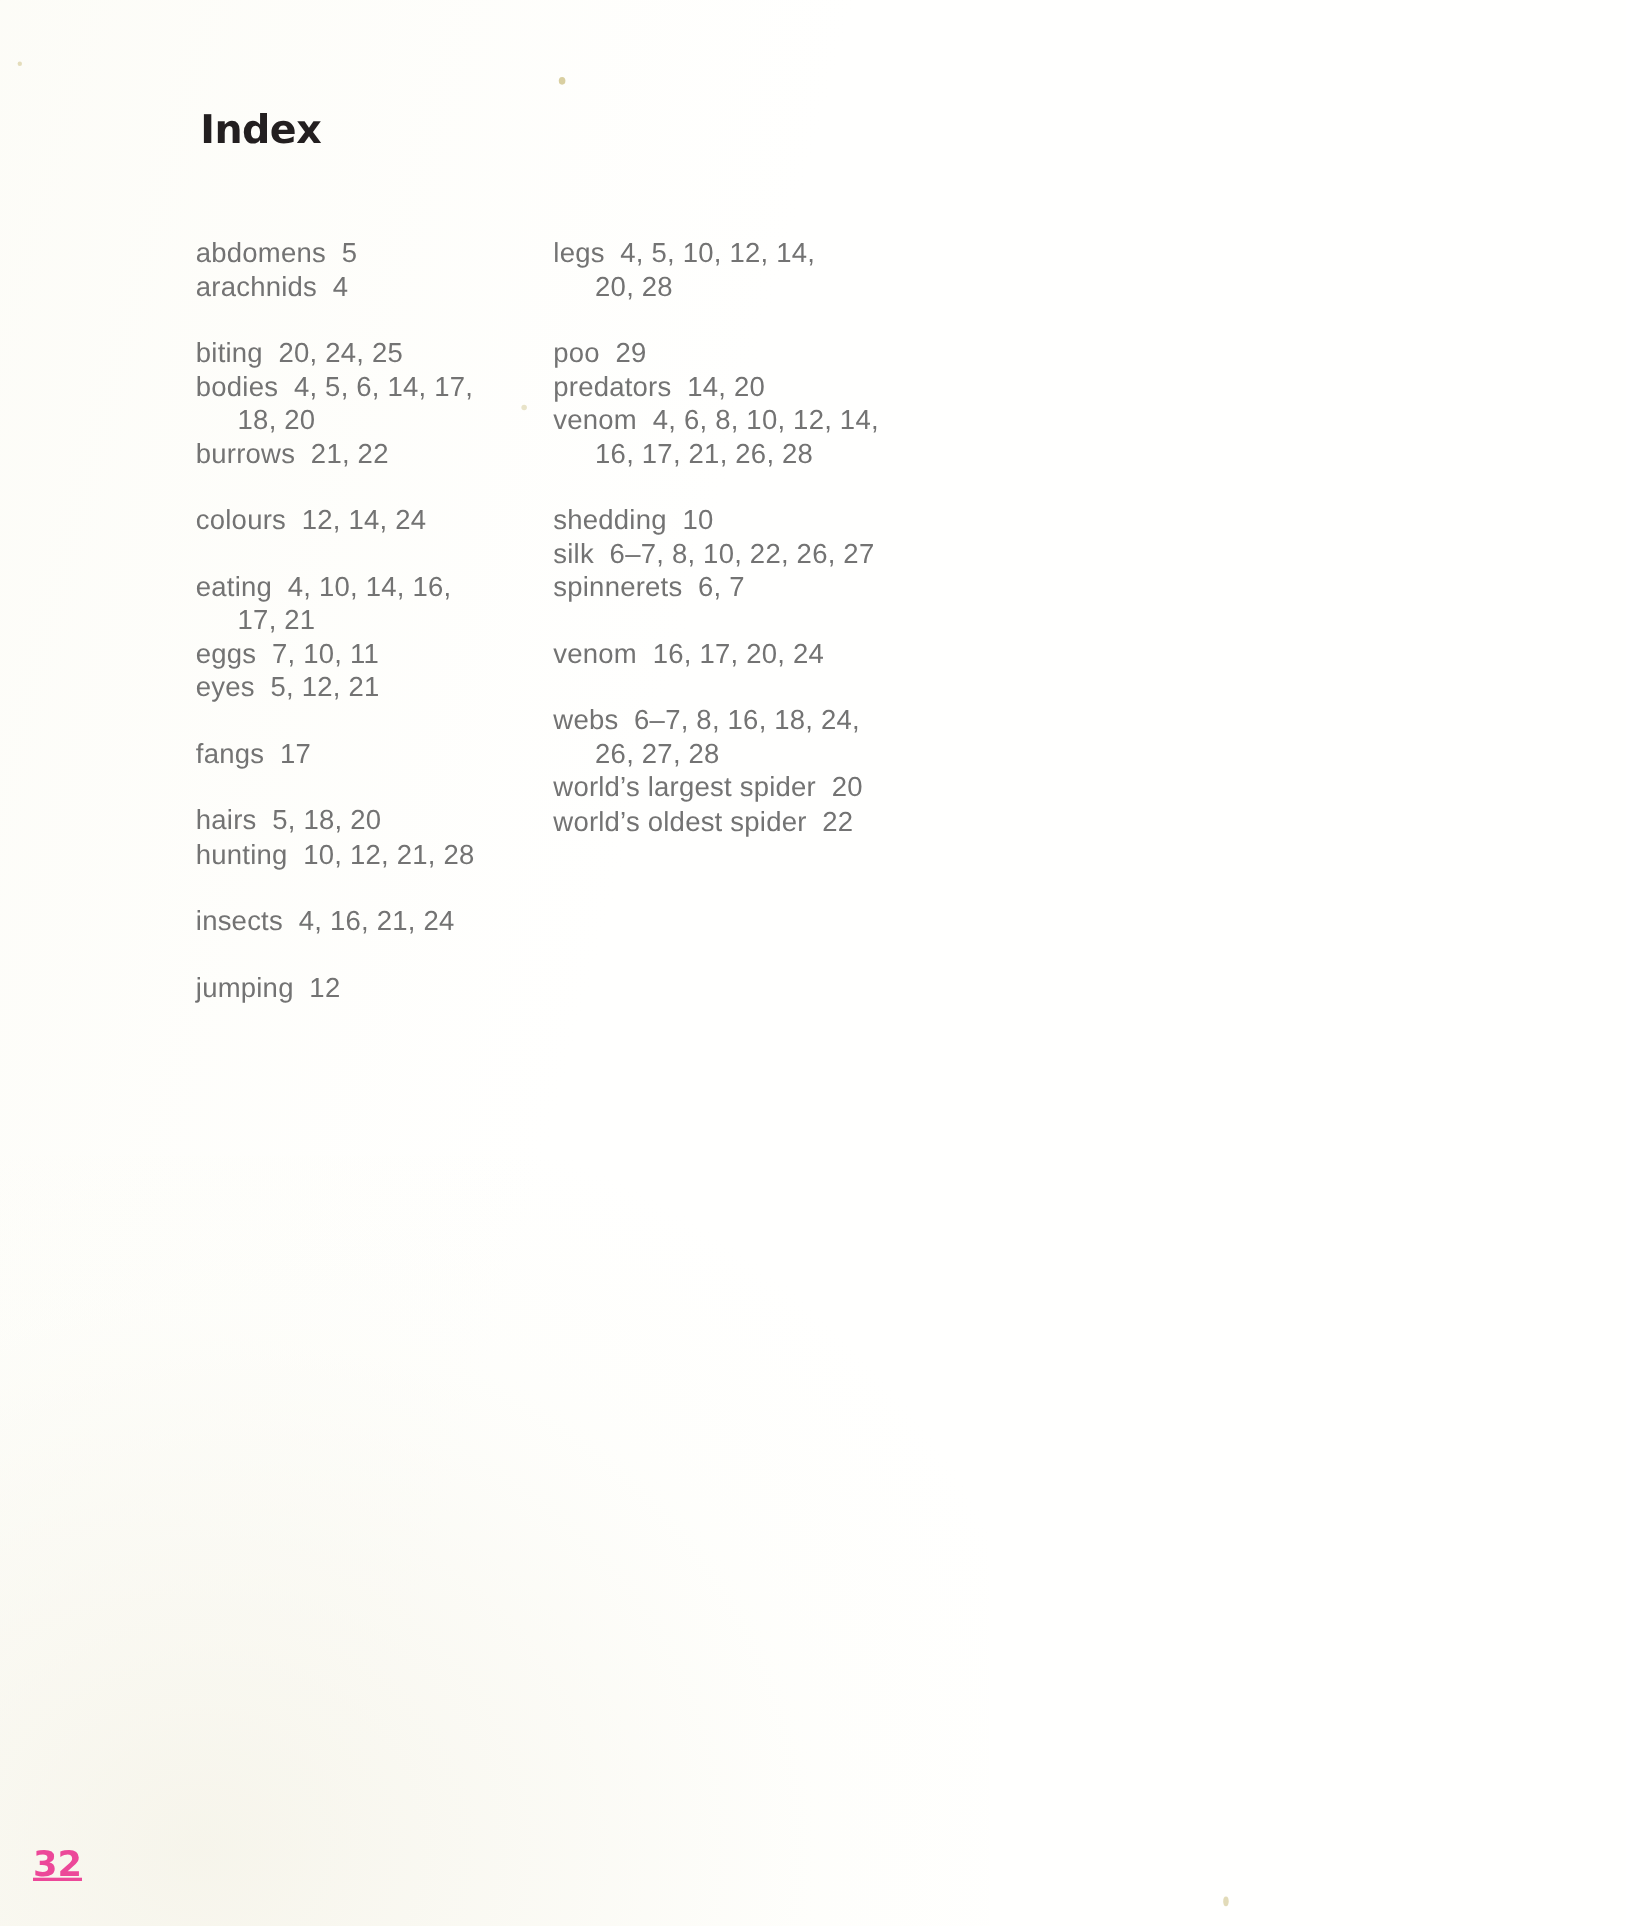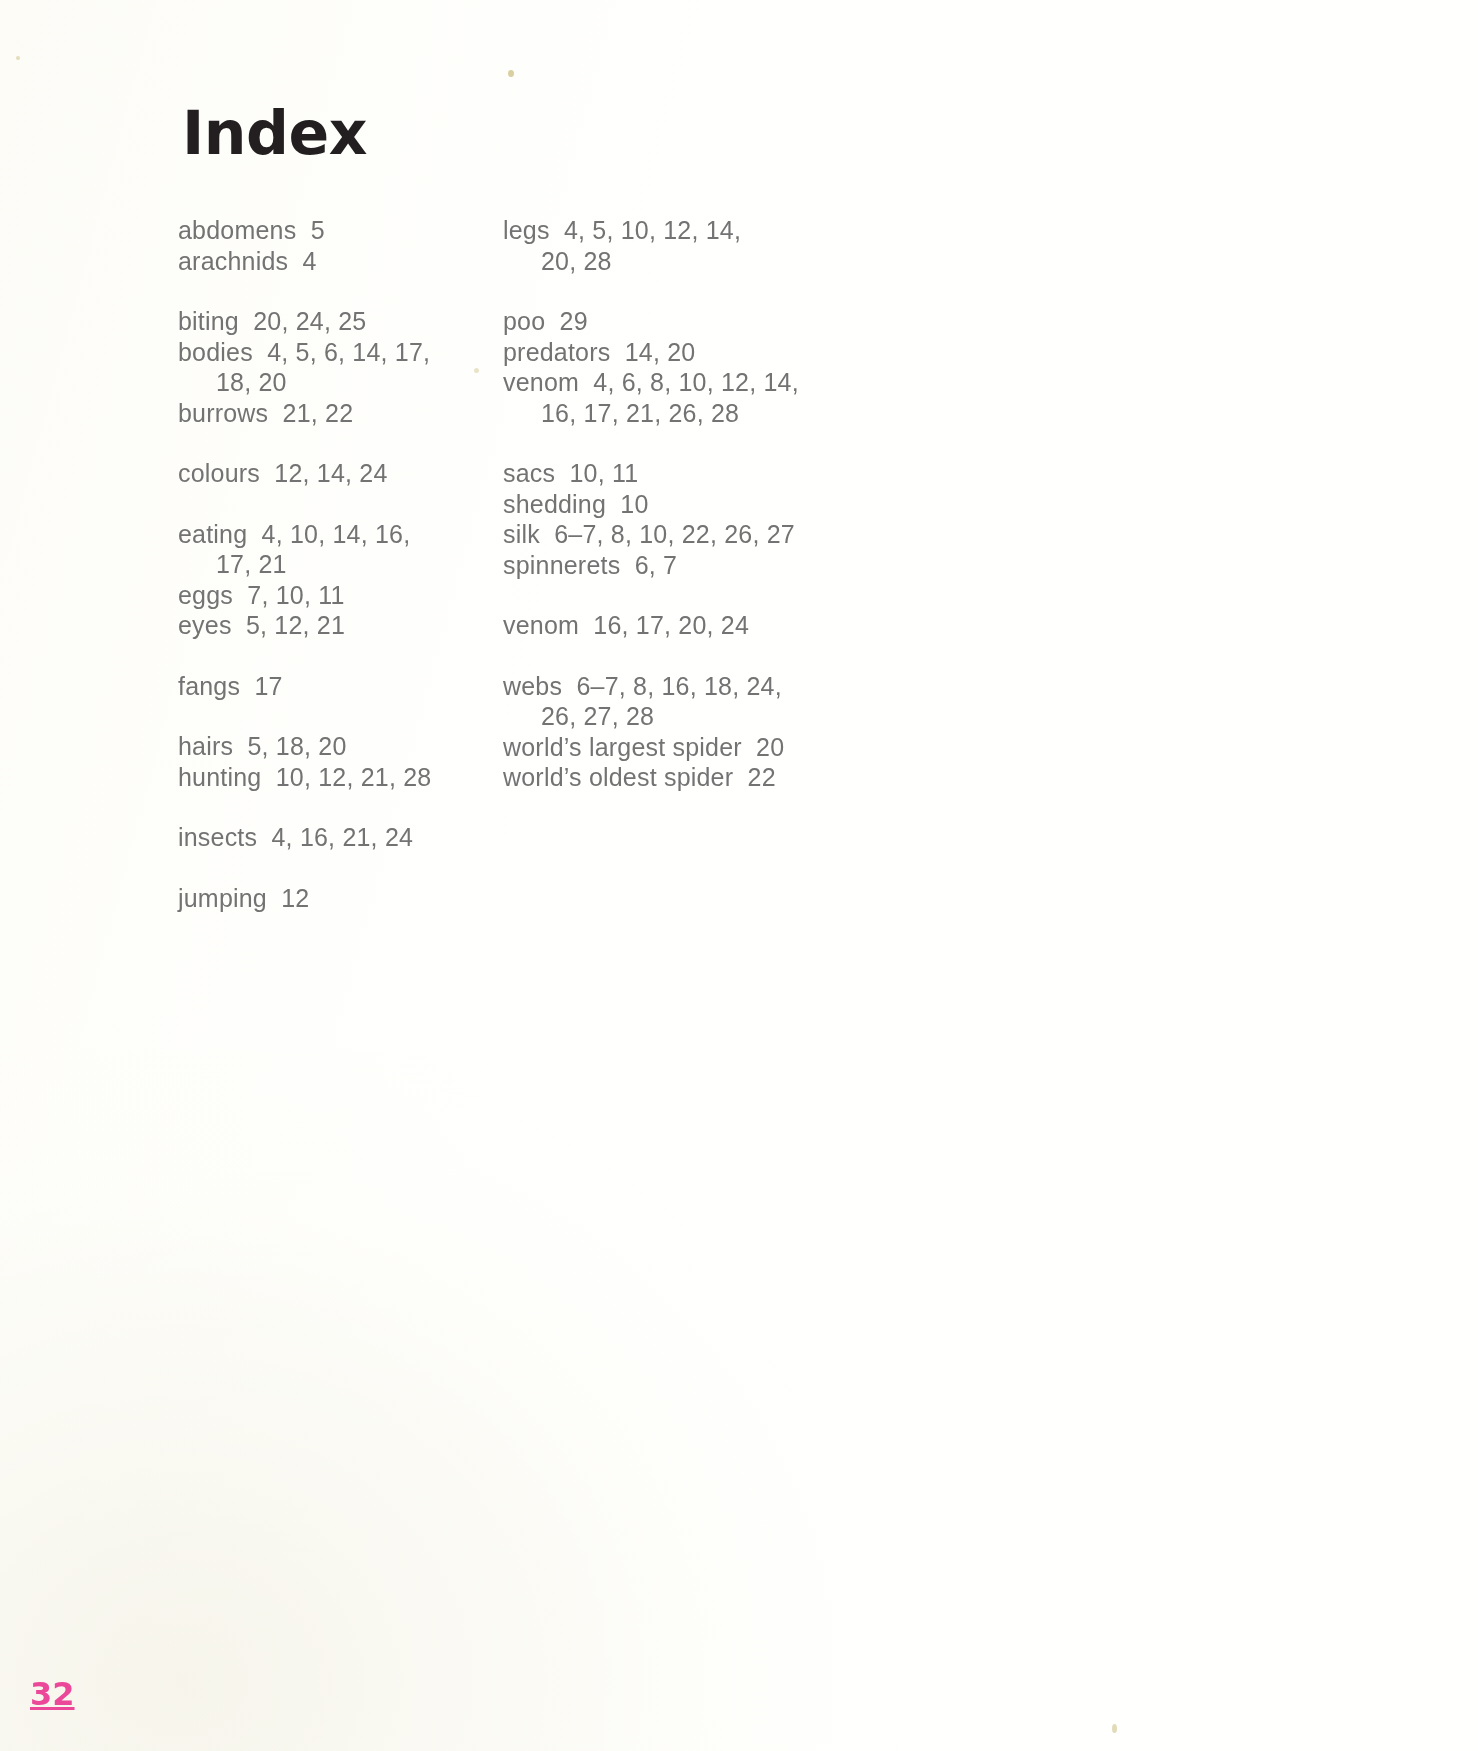--- a/index.html
+++ b/index.html
@@ -37,21 +37,21 @@
     width: 1478px;
     height: 1751px;
     background: linear-gradient(105deg, rgba(250,249,240,0.5) 0%, rgba(255,255,255,0) 40%);
     pointer-events: none;
   }
 
   .title {
     position: absolute;
     left: 182px;
     top: 98px;
-    font-size: 60px;
+    font-size: 36px;
     font-weight: bold;
     letter-spacing: -0.5px;
     color: #231f20;
     font-family: "DejaVu Sans", sans-serif;
   }
 
   .columns {
     position: absolute;
     left: 178px;
     top: 215px;
@@ -138,21 +138,20 @@
         <div class="gap"></div>
         <div class="entry"><span class="term">jumping  12</span></div>
       </div>
     <div class="col col-right" id="col-right">
         <div class="entry"><span class="term">legs  4, 5, 10, 12, 14,</span><span class="cont">20, 28</span></div>
         <div class="gap"></div>
         <div class="entry"><span class="term">poo  29</span></div>
         <div class="entry"><span class="term">predators  14, 20</span></div>
         <div class="entry"><span class="term">venom  4, 6, 8, 10, 12, 14,</span><span class="cont">16, 17, 21, 26, 28</span></div>
         <div class="gap"></div>
-        <div class="entry"><span class="term">sacs  10, 11</span></div>
         <div class="entry"><span class="term">shedding  10</span></div>
         <div class="entry"><span class="term">silk  6–7, 8, 10, 22, 26, 27</span></div>
         <div class="entry"><span class="term">spinnerets  6, 7</span></div>
         <div class="gap"></div>
         <div class="entry"><span class="term">venom  16, 17, 20, 24</span></div>
         <div class="gap"></div>
         <div class="entry"><span class="term">webs  6–7, 8, 16, 18, 24,</span><span class="cont">26, 27, 28</span></div>
         <div class="entry"><span class="term">world’s largest spider  20</span></div>
         <div class="entry"><span class="term">world’s oldest spider  22</span></div>
       </div>

